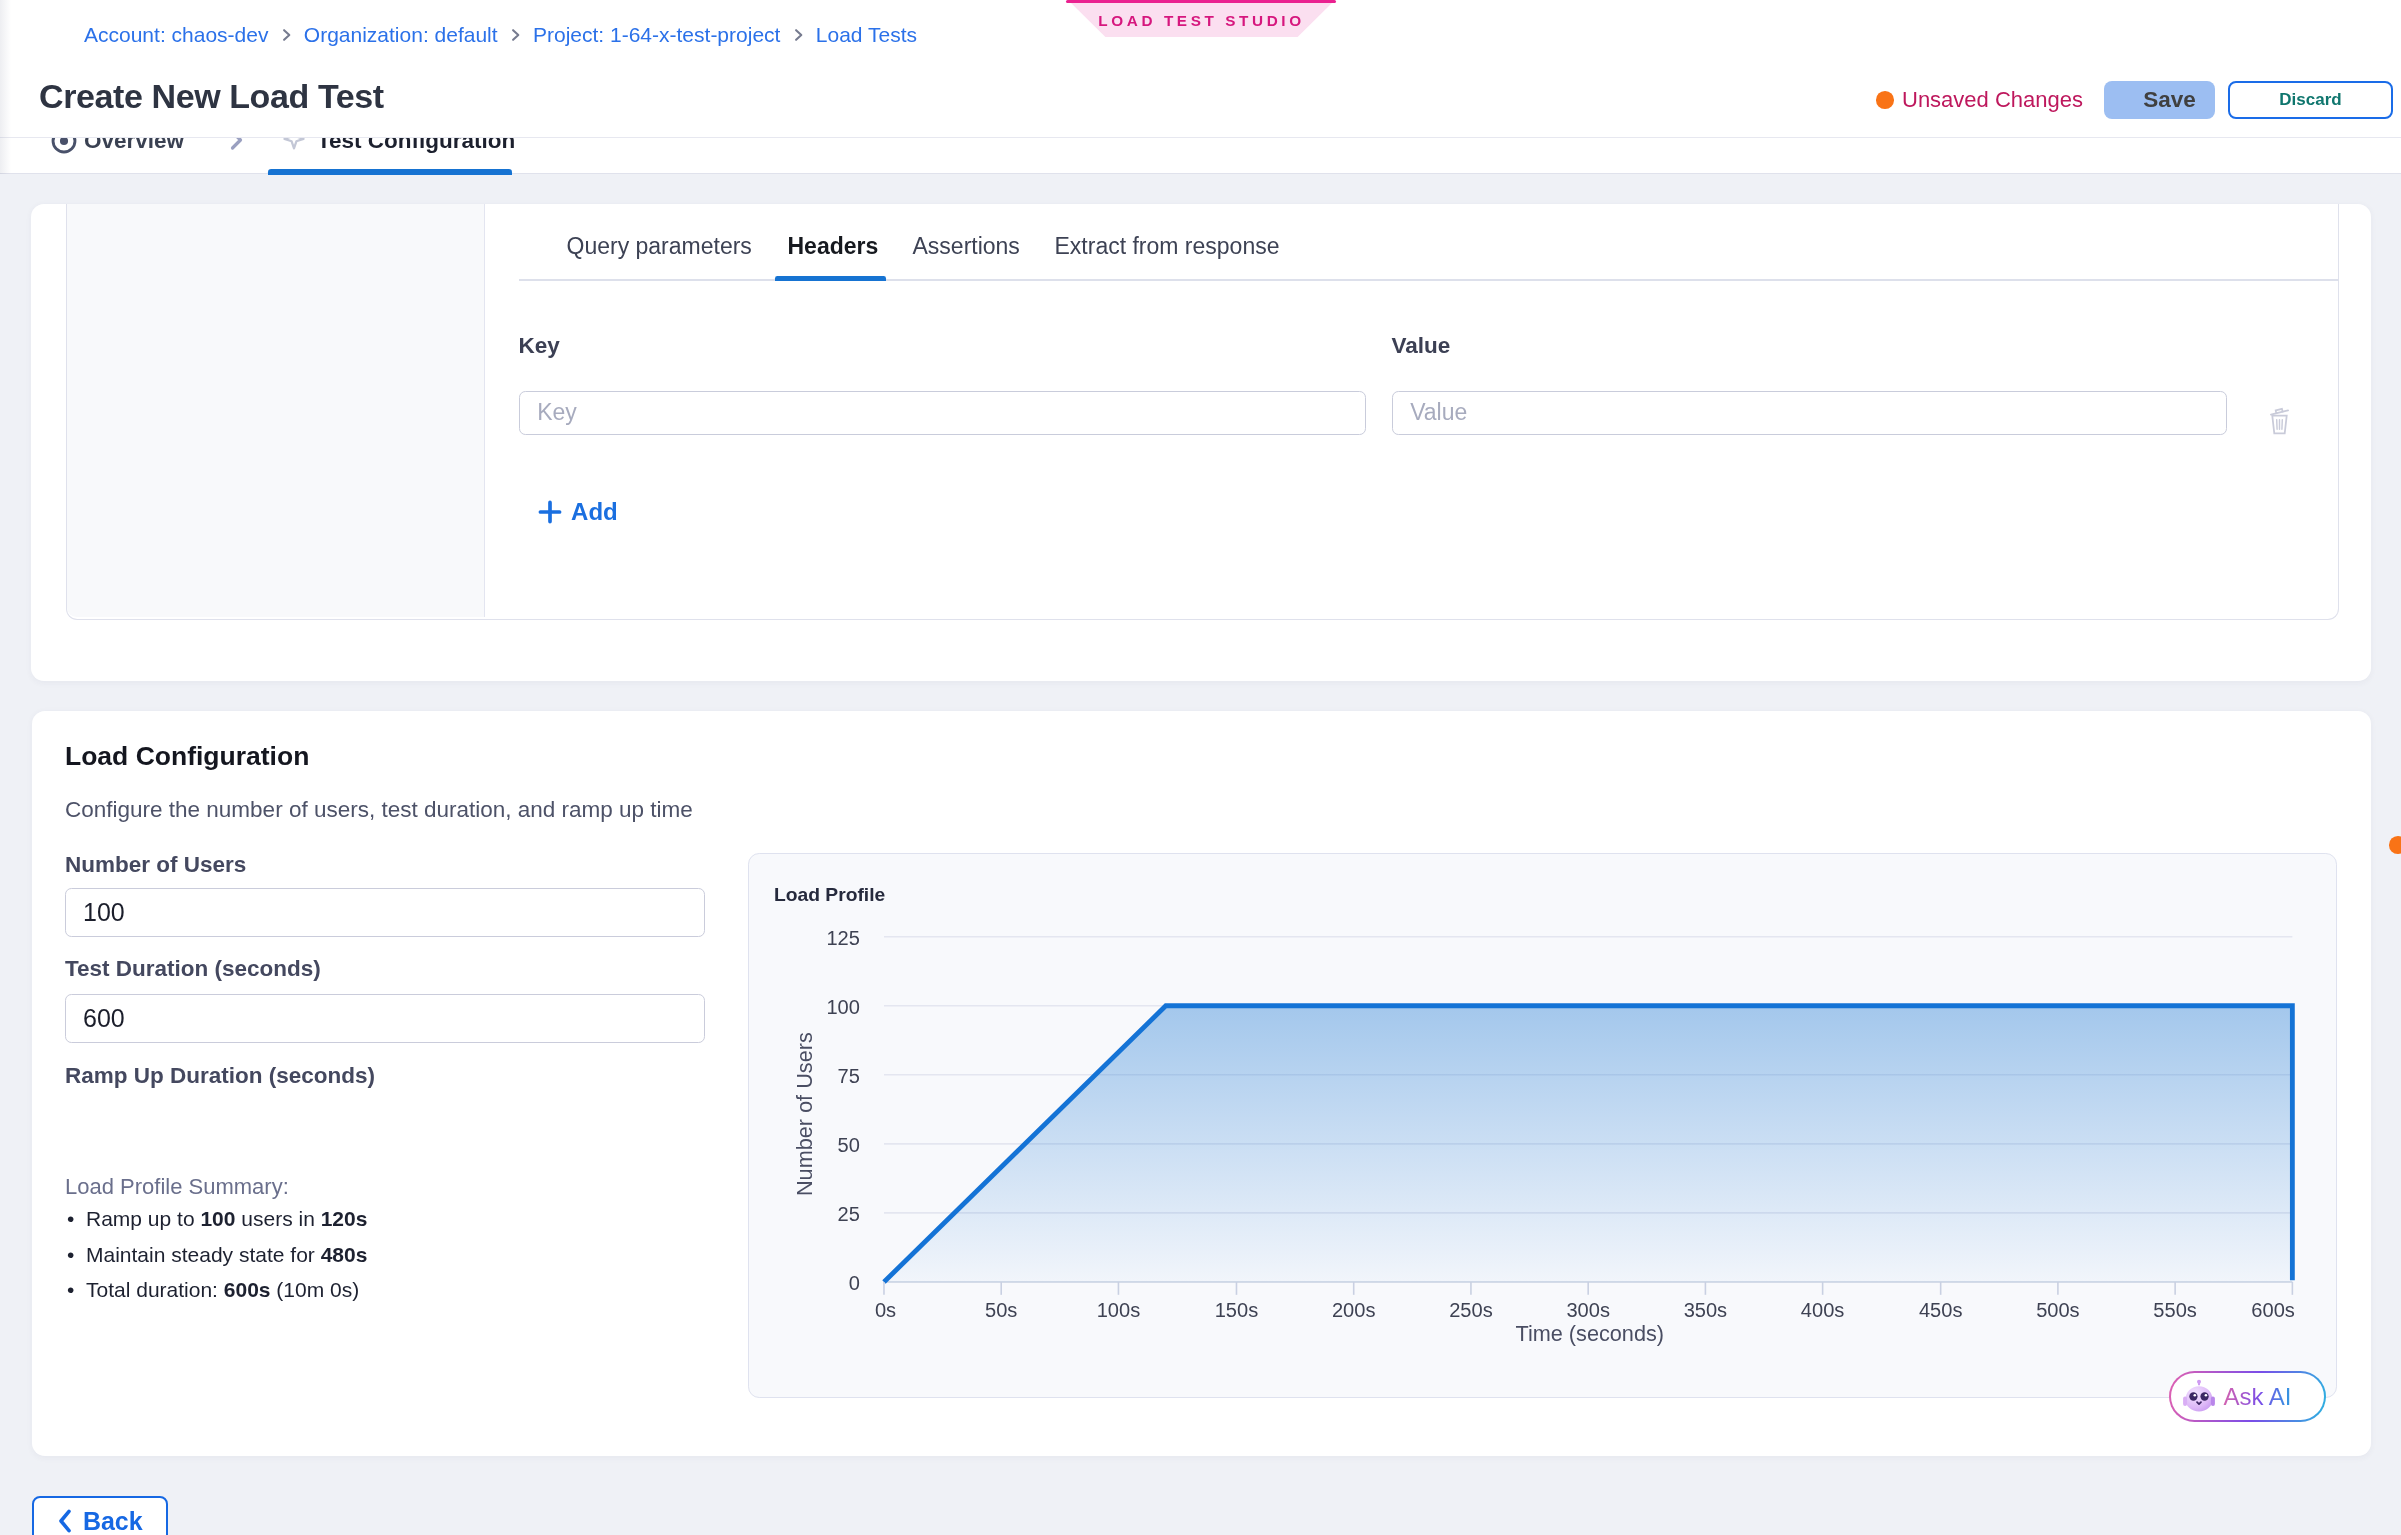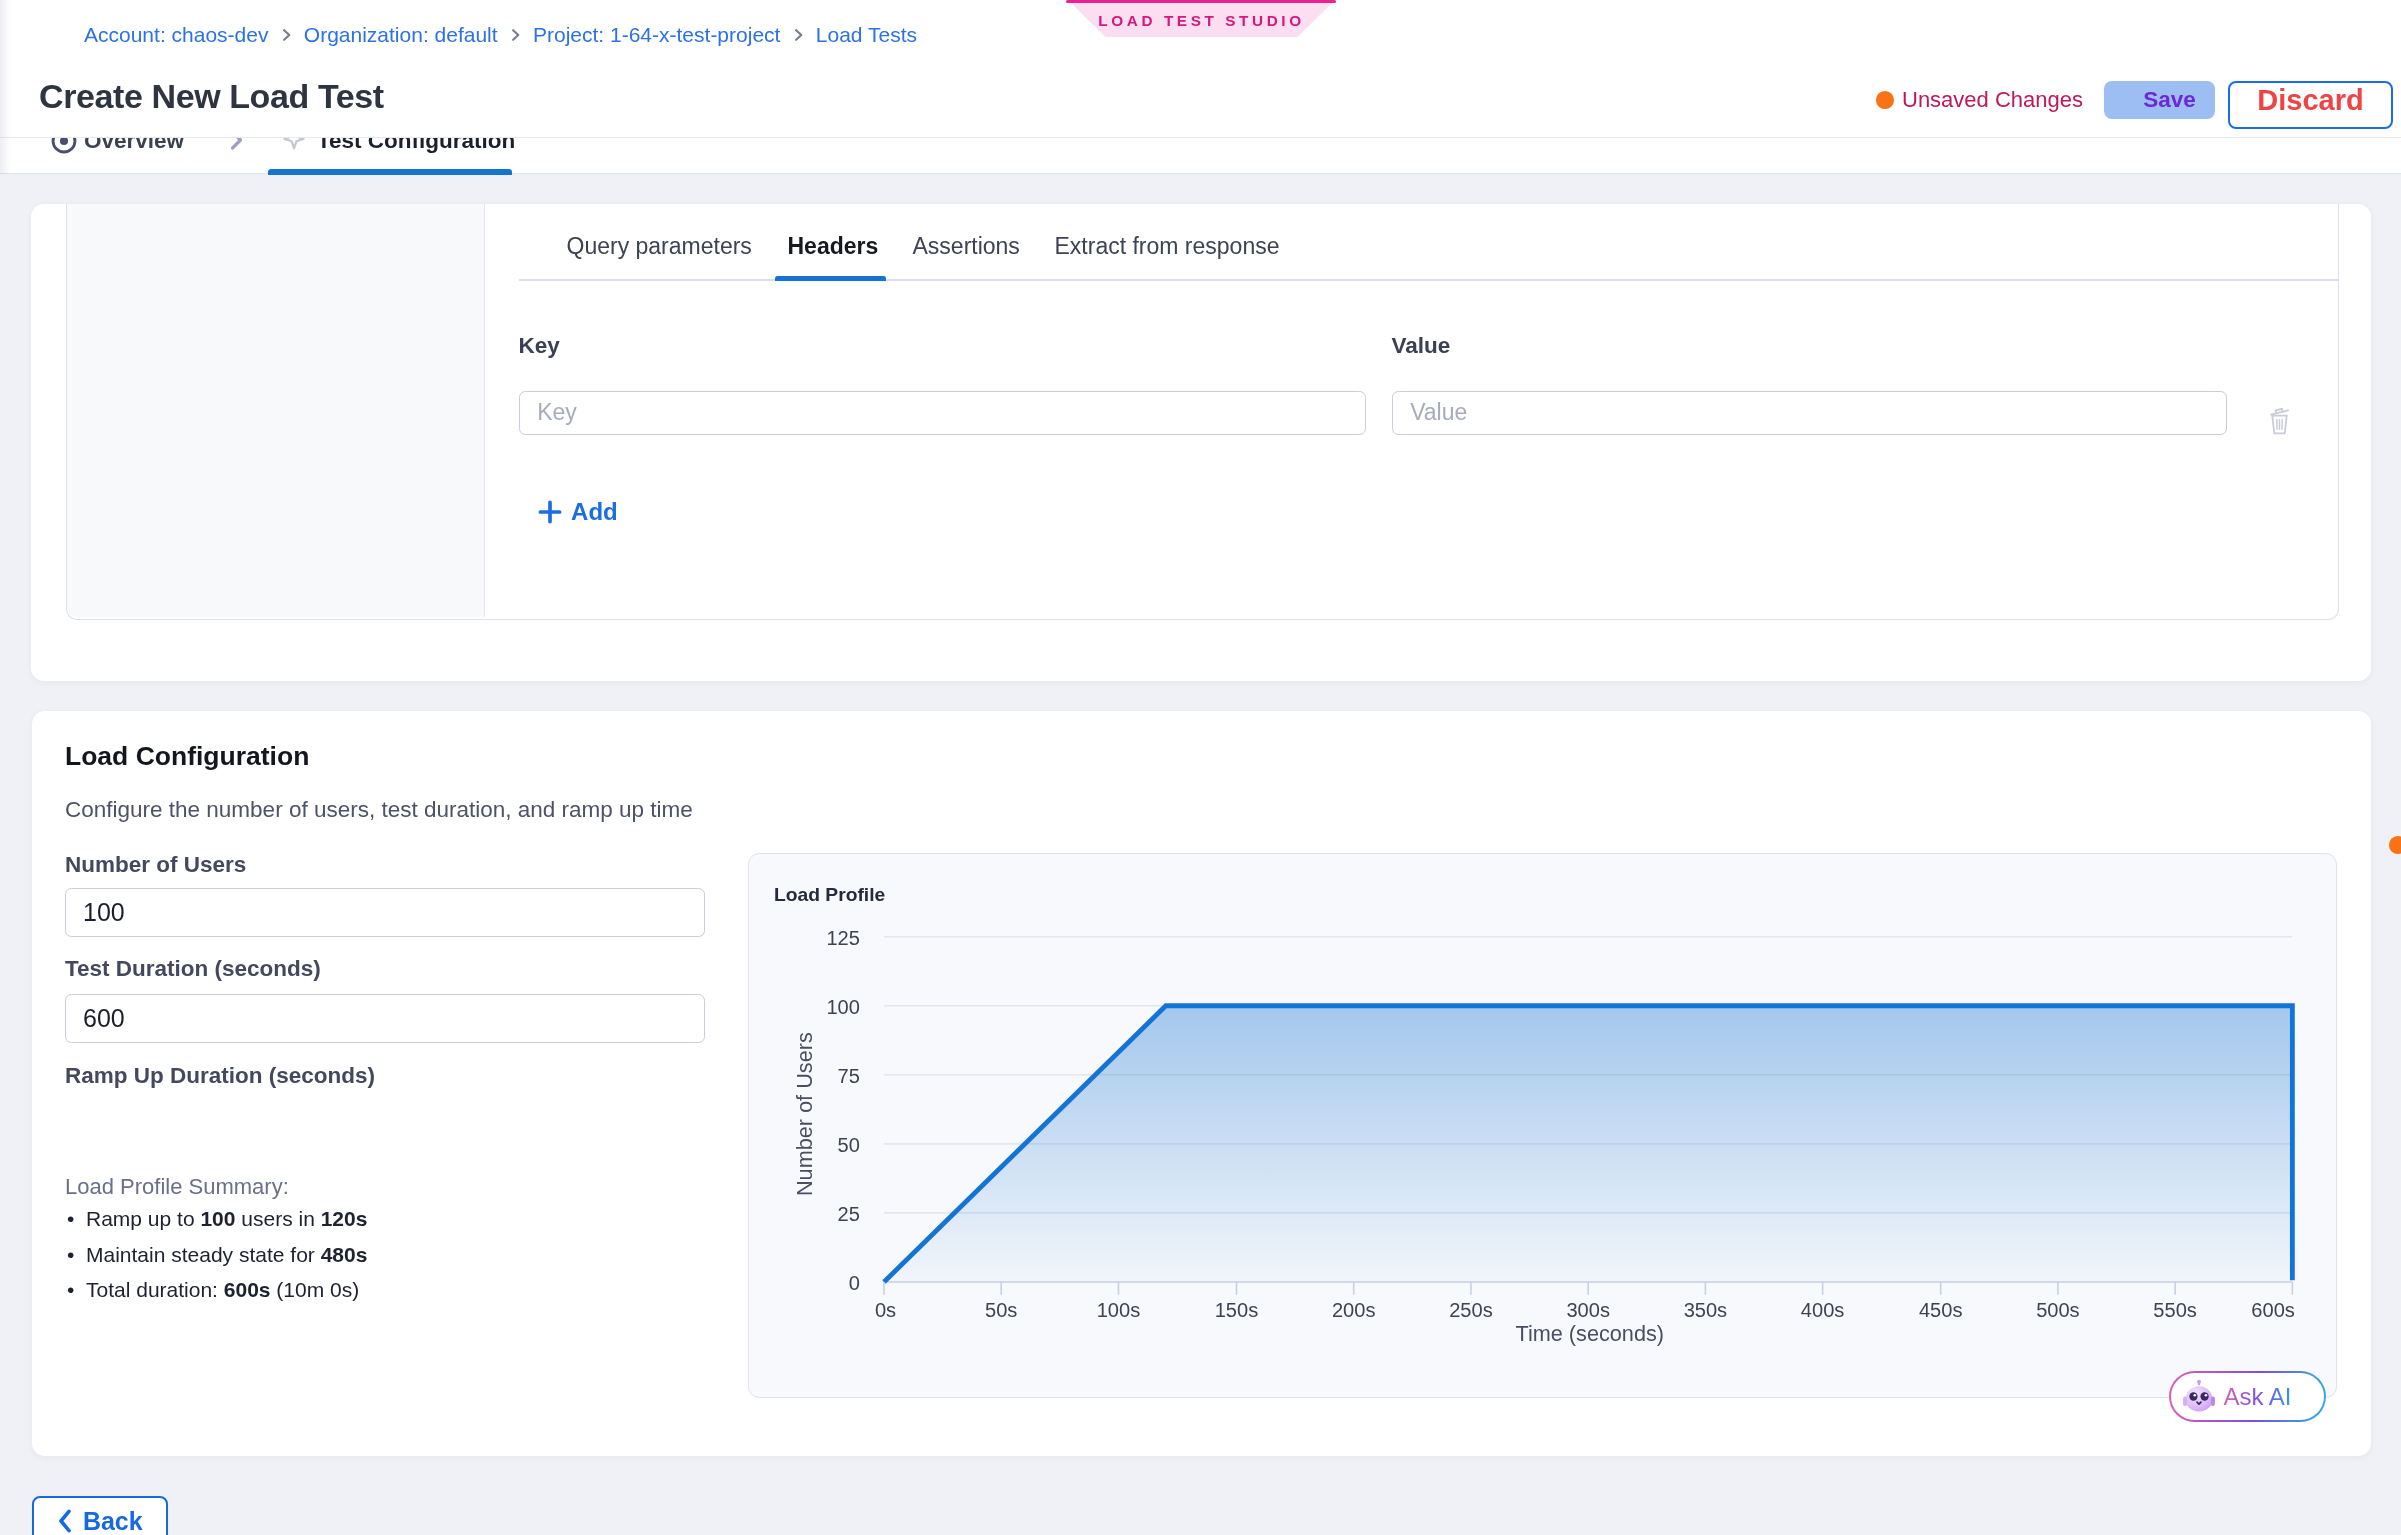--- a/index.html
+++ b/index.html
@@ -15,22 +15,22 @@
   .header { position:absolute; left:0; top:0; width:2401px; height:138px; background:#fff; border-bottom:1.6px solid #e7e8f0; z-index:5; }
   .crumbs { position:absolute; left:40px; top:22.5px; display:flex; align-items:center; font-size:21px; color:#2b71e9;margin-left:44px; }
   .crumbs .sep { margin:0 11.2px; display:flex; align-items:center; }
   .title { position:absolute; left:39px; top:77px; font-size:34px; font-weight:bold; color:#2e3442; letter-spacing:-0.4px; }
   .badge { position:absolute; left:1068px; top:0; width:267px; height:37px; }
   .badge .bar { position:absolute; left:-1.6px; top:0; width:270px; height:2.8px; background:#ea2190; border-radius:1.6px; }
   .badge .body { position:absolute; left:0; top:0; width:267px; height:37px; background:#fbdff0; clip-path:polygon(0 0,100% 0,86% 100%,14% 100%); }
   .badge .txt { position:absolute; left:0; top:12px; width:267px; text-align:center; font-size:15.3px; font-weight:bold; letter-spacing:3.6px; color:#d6177e; }
   .dot { position:absolute; left:1876px; top:91px; width:17.7px; height:17.7px; border-radius:50%; background:#f97316; }
   .unsaved { position:absolute; left:1902px; top:87px; font-size:22px; color:#be185d; }
-  .btn-save { position:absolute; left:2104px; top:81px; width:111px; height:38px; background:#9cbef2; border-radius:8px; color:#6d28d9; font-size:22.5px; font-weight:bold; text-align:center; line-height:38px;padding-left:20px; }
-  .btn-discard { position:absolute; left:2228px; top:81px; width:165px; height:48px; background:#fff; border:2px solid #1a6ce8; border-radius:8px; color:#ef4444; font-size:29px; font-weight:bold; text-align:center; line-height:34px; }
+  .btn-save { position:absolute; left:2104px; top:81px; width:111px; height:38px; background:#9cbef2; border-radius:8px; color:#404040; font-size:22.5px; font-weight:bold; text-align:center; line-height:38px;padding-left:20px; }
+  .btn-discard { position:absolute; left:2228px; top:81px; width:165px; height:38px; background:#fff; border:2px solid #1a6ce8; border-radius:8px; color:#0f766e; font-size:17px; font-weight:bold; text-align:center; line-height:34px; }
 
   
   .card { position:absolute; background:#fff; border-radius:13px; box-shadow:0 1.6px 6.4px rgba(50,60,100,0.05); }
   #card1 { left:30.5px; top:204px; width:2340px; height:477px; }
   #card2 { left:32px; top:711px; width:2339px; height:745px;padding-left:31px; }
 
   
   .section { position:absolute; left:35px; top:0; width:2273px; height:416px; border:1.6px solid #dfe1ec; border-top:none; border-radius:0 0 11.2px 11.2px; }
   .lpanel { position:absolute; left:0; top:0; width:418px; height:413px; background:#f8f9fb; border-right:1.6px solid #e3e5f0; border-radius:0 0 0 9.6px; }
   .rtab { position:absolute; top:29px; font-size:23px; color:#3d4254; }

